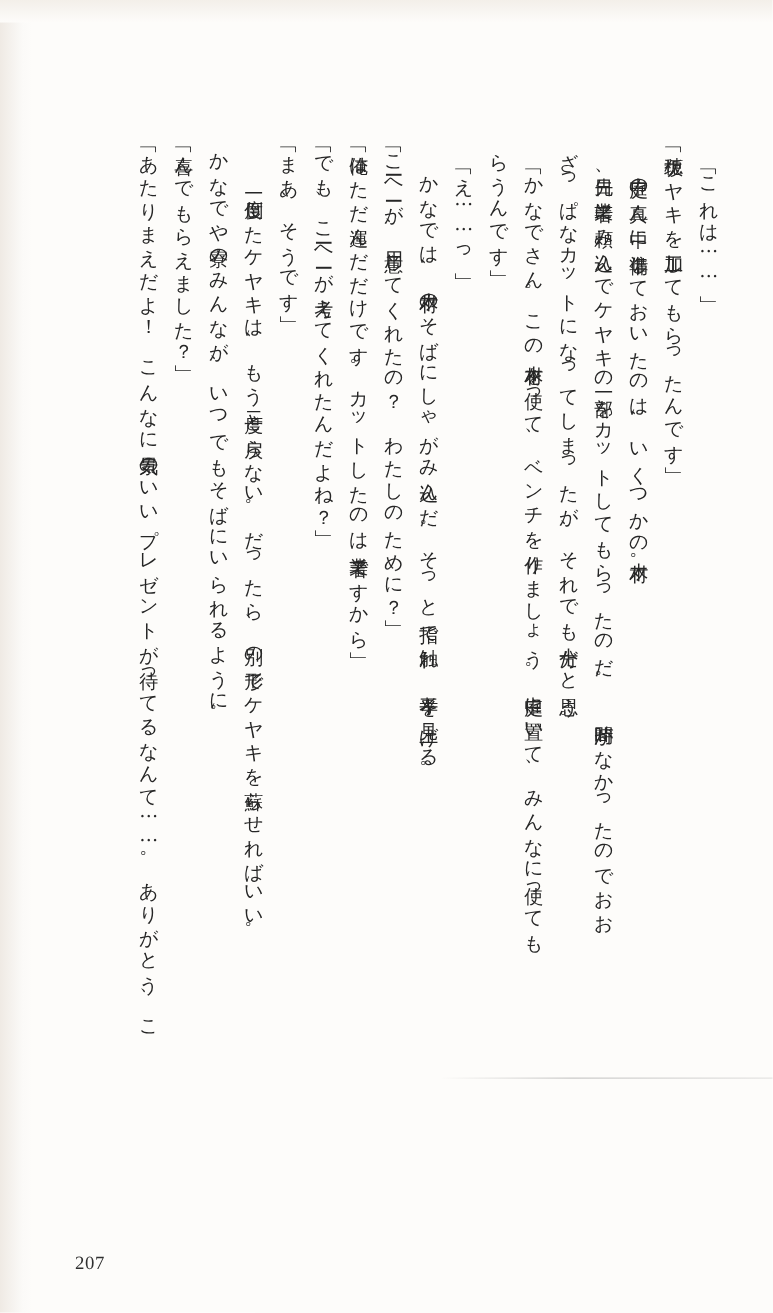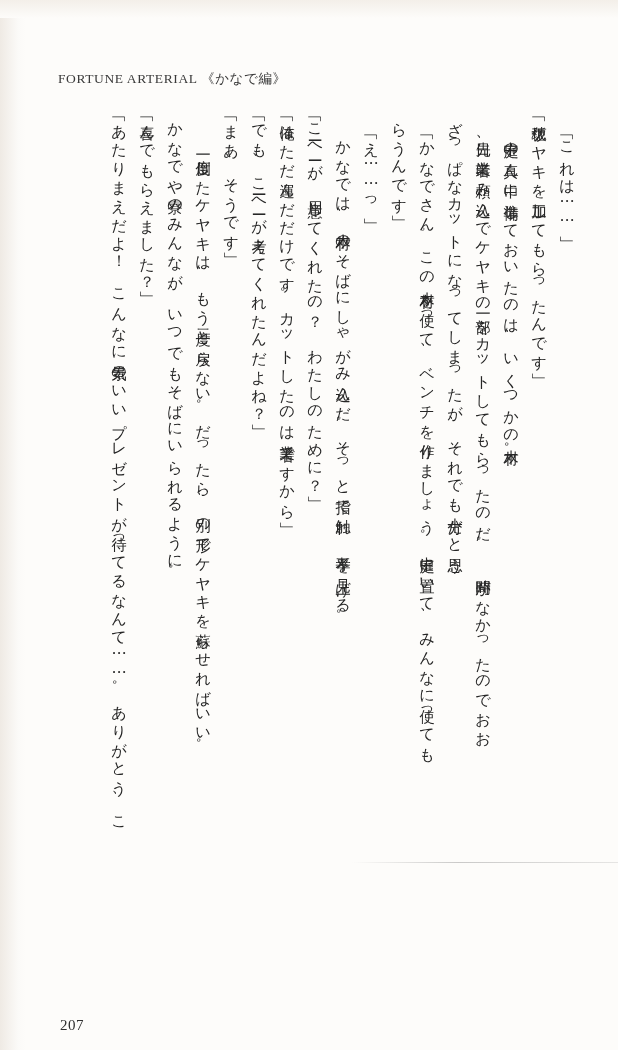--- a/index.html
+++ b/index.html
@@ -56,21 +56,21 @@
     font-family: "Liberation Serif", "DejaVu Serif", serif;
   }
   .running-head .rh-title {
     font-variant: small-caps;
   }
 
   
   .page-number {
     position: absolute;
     left: 60px;
-    bottom: 16px;
+    bottom: 30px;
     font-size: 15px;
     color: #2f2f2f;
     letter-spacing: 0.5px;
   }
 
   
   .vtext-block {
     position: absolute;
     top: 112px;
     right: 44px;
@@ -102,23 +102,20 @@
 </style>
 </head>
 <body>
 
 <div class="page">
 
   <div class="paper-edge-left"></div>
   <div class="paper-edge-top"></div>
   <div class="scan-line"></div>
 
-  <div class="running-head">
-    <span class="rh-title">FORTUNE ARTERIAL 《かなで編》</span>
-  </div>
 
   <div class="vtext-block">
     <div class="vcol indent-1">「これは……」</div>
     <div class="vcol indent-0">「穂坂ケヤキを加工してもらったんです」</div>
     <div class="vcol indent-1">中庭の真ん中に準備しておいたのは、いくつかの木材。</div>
     <div class="vcol indent-1">先日、業者に頼み込んでケヤキの一部をカットしてもらったのだ。　時間がなかったのでおお</div>
     <div class="vcol indent-0">ざっぱなカットになってしまったが、それでも十分だと思う。</div>
     <div class="vcol indent-1">「かなでさん。この木材を使って、ベンチを作りましょう。中庭に置いて、みんなに使っても</div>
     <div class="vcol indent-0">らうんです」</div>
     <div class="vcol indent-1">「え……っ」</div>

